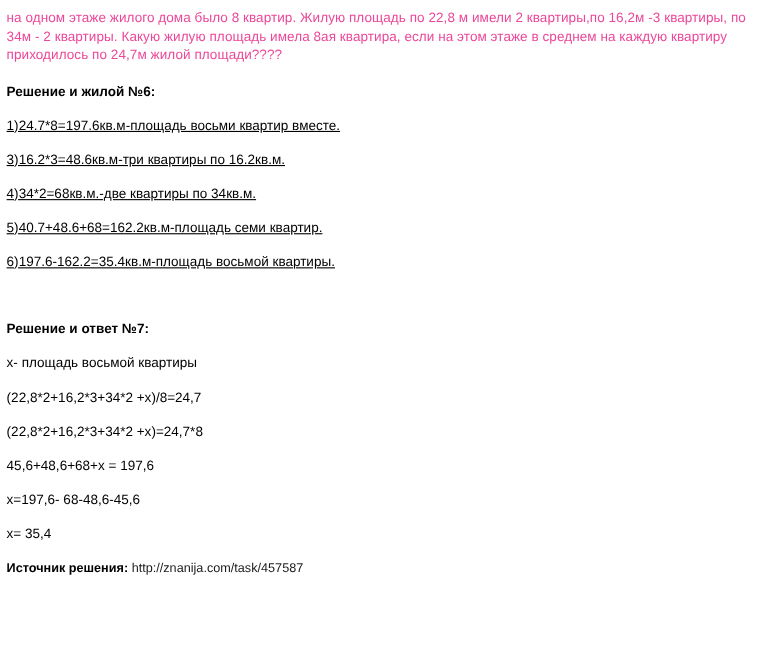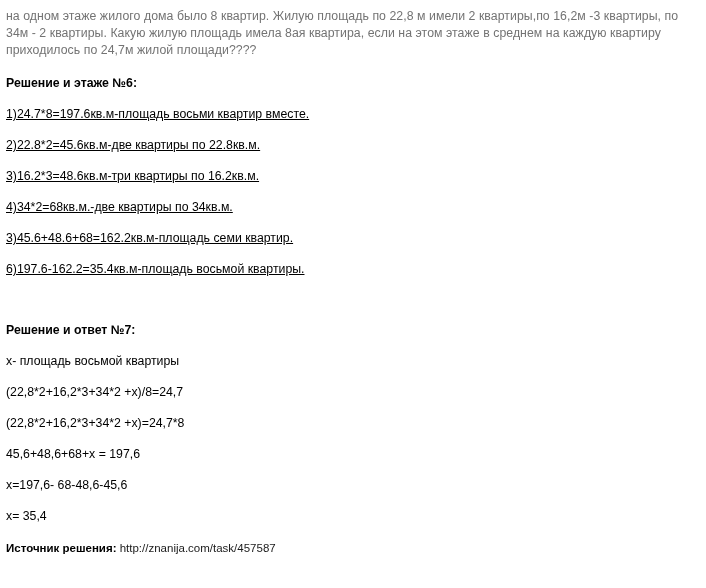--- a/index.html
+++ b/index.html
@@ -18,21 +18,21 @@
   .page {
     position: relative;
     width: 706px;
     height: 588px;
     padding: 8px 6px 0 6px;
     box-sizing: border-box;
   }
   .problem {
     font-size: 12.3px;
     line-height: 17px;
-    color: #737373;
+    color: #ec4899;
     margin: 0 0 2px 0;
     letter-spacing: 0.05px;
   }
   .heading {
     font-size: 12.3px;
     font-weight: bold;
     line-height: 17px;
     margin: 16px 0 0 0;
   }
   .step {
@@ -66,27 +66,26 @@
     display: inline;
   }
 </style>
 </head>
 <body>
 
 <div class="page">
 
   <div class="problem">на одном этаже жилого дома было 8 квартир. Жилую площадь по 22,8 м имели 2 квартиры,по 16,2м -3 квартиры, по 34м - 2 квартиры. Какую жилую площадь имела 8ая квартира, если на этом этаже в среднем на каждую квартиру приходилось по 24,7м жилой площади????</div>
 
-  <div class="heading">Решение и этаже №6:</div>
+  <div class="heading">Решение и жилой №6:</div>
 
   <div class="step">1)24.7*8=197.6кв.м-площадь восьми квартир вместе.</div>
-  <div class="step">2)22.8*2=45.6кв.м-две квартиры по 22.8кв.м.</div>
   <div class="step">3)16.2*3=48.6кв.м-три квартиры по 16.2кв.м.</div>
   <div class="step">4)34*2=68кв.м.-две квартиры по 34кв.м.</div>
-  <div class="step">3)45.6+48.6+68=162.2кв.м-площадь семи квартир.</div>
+  <div class="step">5)40.7+48.6+68=162.2кв.м-площадь семи квартир.</div>
   <div class="step">6)197.6-162.2=35.4кв.м-площадь восьмой квартиры.</div>
 
   <div class="gap-large"></div>
 
   <div class="heading">Решение и ответ №7:</div>
 
   <div class="line2"> x- площадь восьмой квартиры</div>
   <div class="line2">(22,8*2+16,2*3+34*2 +x)/8=24,7</div>
   <div class="line2">  (22,8*2+16,2*3+34*2 +x)=24,7*8</div>
   <div class="line2"> 45,6+48,6+68+x  = 197,6</div>

